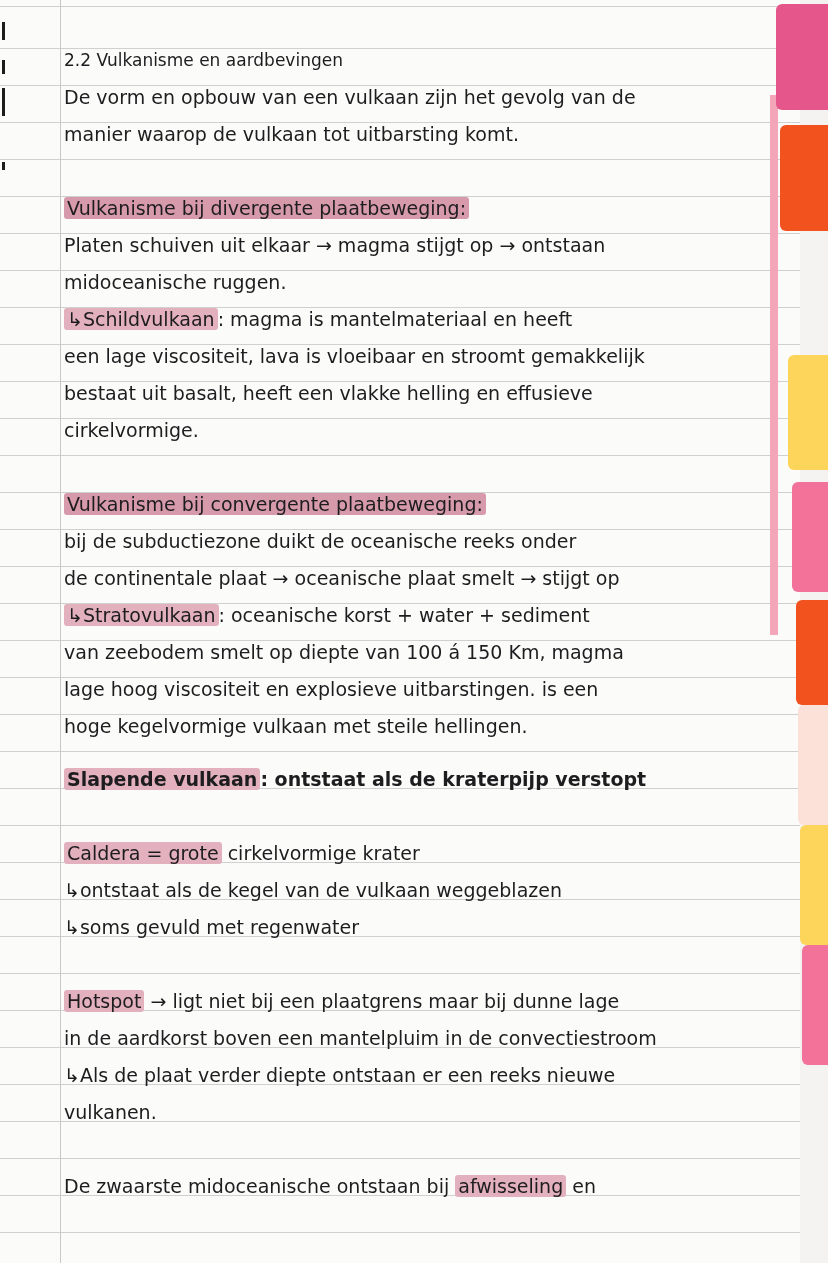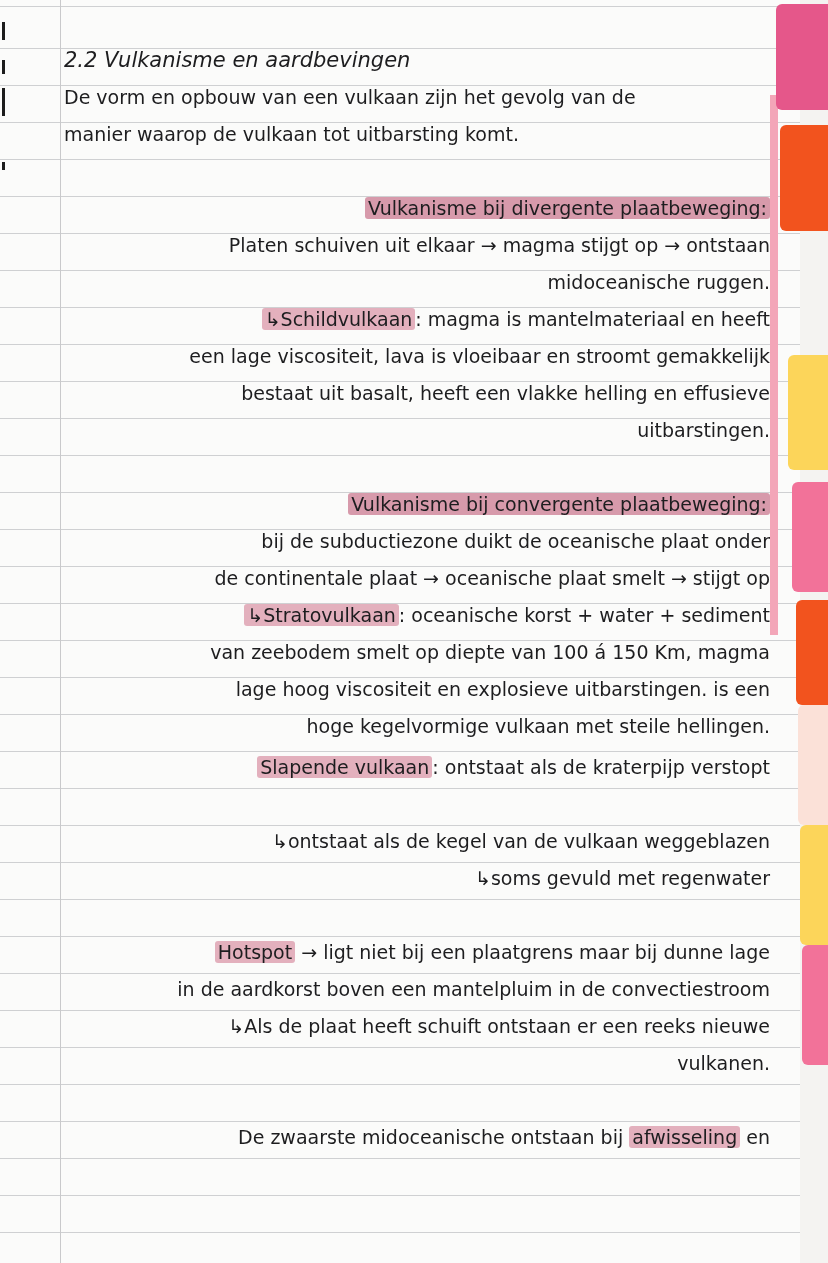--- a/index.html
+++ b/index.html
@@ -29,22 +29,22 @@
   }
   .content {
     position: absolute; left: 60px; top: 40px; width: 710px;
     font-family: "DejaVu Sans", sans-serif;
     color: #1d1d1f; font-size: 19px; line-height: 37px;
   }
   .line { white-space: nowrap; padding-left: 4px; height: 37px; }
   .hl { background: #e3b0bd; border-radius: 3px; padding: 0 3px; }
   .hl-dark { background: #d79aab; }
   .gap { height: 37px; }
-  .title { font-size: 21px; font-style: italic; }
-  .section { position: relative; text-align: right; }
+  .title { font-size: 17px; }
+  .section { position: relative; }
   .pencil-mark { position: absolute; left: 770px; top: 340px; font-size: 14px; color: #222; }
 </style>
 </head>
 <body>
 
 <div class="page">
   <div class="margin-line"></div>
 
   <div class="binder-mark" style="top:22px;height:18px;"></div>
   <div class="binder-mark" style="top:60px;height:14px;"></div>
@@ -57,49 +57,50 @@
     <div class="line">manier waarop de vulkaan tot uitbarsting komt.</div>
     <div class="gap"></div>
 
     <div class="section">
       <div class="line"><span class="hl hl-dark">Vulkanisme bij divergente plaatbeweging:</span></div>
       <div class="line">Platen schuiven uit elkaar → magma stijgt op → ontstaan</div>
       <div class="line">midoceanische ruggen.</div>
       <div class="line"><span class="hl">↳Schildvulkaan</span><span>: magma is mantelmateriaal en heeft</span></div>
       <div class="line">een lage viscositeit, lava is vloeibaar en stroomt gemakkelijk</div>
       <div class="line">bestaat uit basalt, heeft een vlakke helling en effusieve</div>
-      <div class="line">uitbarstingen.</div>
+      <div class="line">cirkelvormige.</div>
     </div>
     <div class="gap"></div>
 
     <div class="section">
       <div class="line"><span class="hl hl-dark">Vulkanisme bij convergente plaatbeweging:</span></div>
-      <div class="line">bij de subductiezone duikt de oceanische plaat onder</div>
+      <div class="line">bij de subductiezone duikt de oceanische reeks onder</div>
       <div class="line">de continentale plaat → oceanische plaat smelt → stijgt op</div>
       <div class="line"><span class="hl">↳Stratovulkaan</span><span>: oceanische korst + water + sediment</span></div>
       <div class="line">van zeebodem smelt op diepte van 100 á 150 Km, magma</div>
       <div class="line">lage hoog viscositeit en explosieve uitbarstingen. is een</div>
       <div class="line">hoge kegelvormige vulkaan met steile hellingen.</div>
     </div>
 
     <div class="section">
-      <div class="line" style="margin-top:4px;"><span class="hl">Slapende vulkaan</span><span>: ontstaat als de kraterpijp verstopt</span></div>
+      <div class="line" style="margin-top:16px;font-weight:bold;"><span class="hl">Slapende vulkaan</span><span>: ontstaat als de kraterpijp verstopt</span></div>
     </div>
     <div class="gap"></div>
 
     <div class="section">
+      <div class="line"><span class="hl">Caldera = grote</span><span> cirkelvormige krater</span></div>
       <div class="line">↳ontstaat als de kegel van de vulkaan weggeblazen</div>
       <div class="line">↳soms gevuld met regenwater</div>
     </div>
     <div class="gap"></div>
 
     <div class="section">
       <div class="line"><span class="hl">Hotspot</span><span> → ligt niet bij een plaatgrens maar bij dunne lage</span></div>
       <div class="line">in de aardkorst boven een mantelpluim in de convectiestroom</div>
-      <div class="line">↳Als de plaat heeft schuift ontstaan er een reeks nieuwe</div>
+      <div class="line">↳Als de plaat verder diepte ontstaan er een reeks nieuwe</div>
       <div class="line">vulkanen.</div>
     </div>
     <div class="gap"></div>
 
     <div class="section">
       <div class="line"><span>De zwaarste midoceanische ontstaan bij </span><span class="hl">afwisseling</span><span> en</span></div>
 
     </div>
   </div>
 

